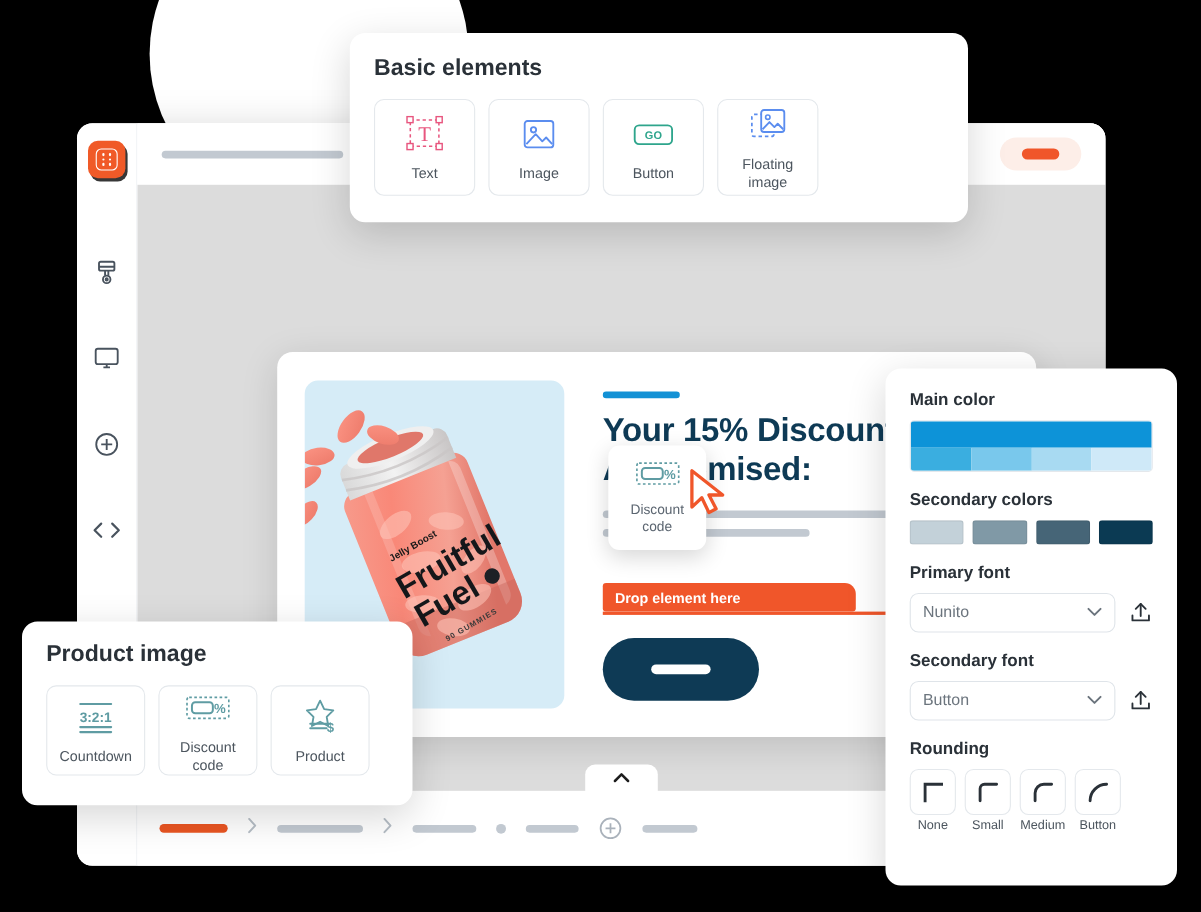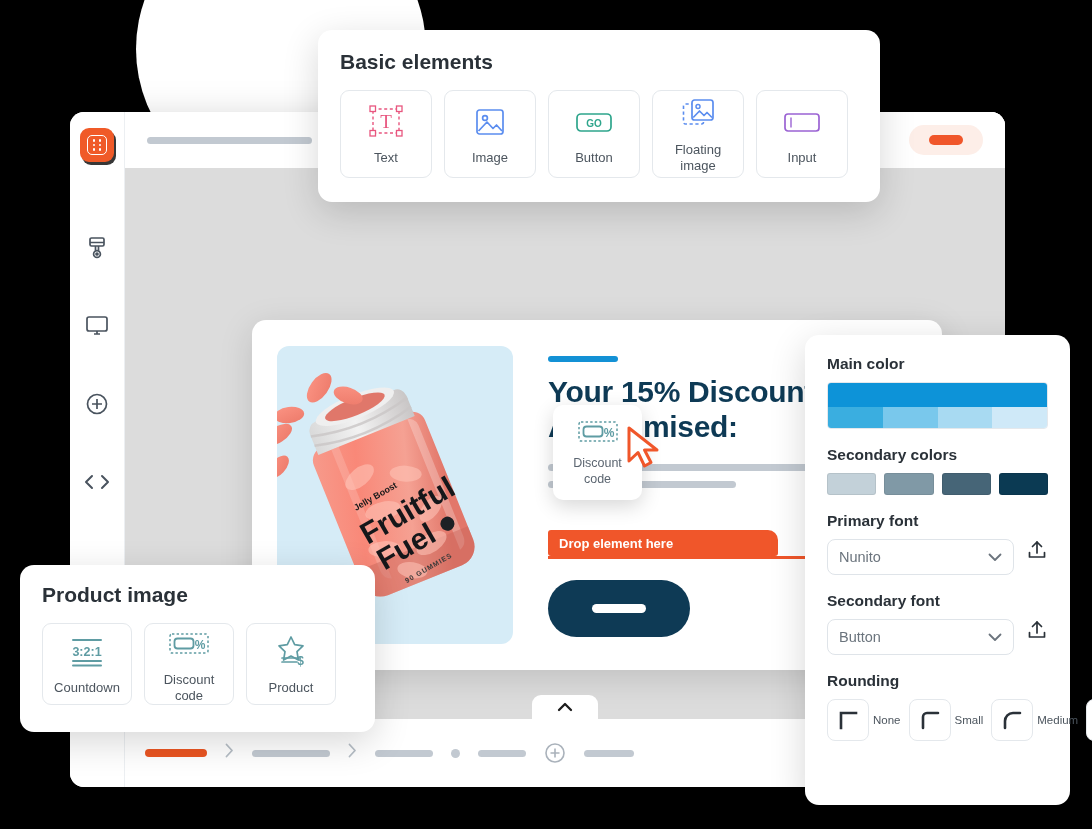--- a/index.html
+++ b/index.html
@@ -164,31 +164,31 @@
   #panel-design { left: 805px; top: 335px; width: 265px; height: 470px; padding: 20px 22px 18px; }
   .lbl-h { font-size: 15.5px; font-weight: 700; color: #2a3138; }
   .swatch-main {
     margin-top: 9px; border: 1px solid #e4e8ec; border-radius: 4px; overflow: hidden;
   }
   .swatch-main .top { height: 24px; }
   .swatch-main .row { display: flex; height: 21px; }
   .swatch-main .row div { flex: 1; }
   .sec-row { margin-top: 9px; display: flex; gap: 8px; }
   .sec-row div { flex: 1; height: 22px; border-radius: 3px; border: 1px solid rgba(0,0,0,.07); }
-  .field-row { margin-top: 9px; display: flex; align-items: flex-start; gap: 12px; }
+  .field-row { margin-top: 9px; display: flex; align-items: center; gap: 12px; }
   .select-box {
     flex: 1; height: 36px; border: 1px solid #dfe4e9; border-radius: 8px;
     display: flex; align-items: center; padding: 0 11px;
     font-size: 14.5px; color: #6b747d; cursor: pointer;
   }
   .select-box .chev { margin-left: auto; color: #6b747d; }
   .upload-ico { width: 22px; height: 22px; color: #2a3138; cursor: pointer; }
   .mt18 { margin-top: 17px; }
   .round-row { margin-top: 9px; display: flex; gap: 8px; }
-  .round-item { display: flex; flex-direction: row; align-items: center; gap: 4px; cursor: pointer; }
+  .round-item { display: flex; flex-direction: column; align-items: center; gap: 4px; cursor: pointer; }
   .round-box {
     width: 42px; height: 42px; border: 1px solid #e4e8ec; border-radius: 8px;
     display: flex; align-items: center; justify-content: center; background:#fff;
   }
   .round-lbl { font-size: 11.5px; color: #4c555e; }
 </style>
 </head>
 <body>
 
 <div id="stage">
@@ -433,29 +433,20 @@
             <circle cx="17" cy="8.5" r="2" stroke="#5b8def" stroke-width="1.5" fill="none"></circle>
             <path d="M12.2 19.5 L18.5 13 L23 17.5 L26 14.5 L31 19.5" stroke="#5b8def" stroke-width="1.7" stroke-linejoin="round" fill="none"></path>
           </svg>
         </div>
         <div class="tile-label">
           <span>Floating</span><br>
           <span>image</span>
         </div>
       </div>
 
-      <div class="tile">
-        <div class="tile-icon">
-          <svg width="44" height="24" viewBox="0 0 44 24" fill="none">
-            <rect x="5" y="4" width="34" height="17" rx="3" stroke="#9b63d3" stroke-width="1.7" fill="none"></rect>
-            <line x1="11" y1="7.5" x2="11" y2="17.5" stroke="#9b63d3" stroke-width="1.4"></line>
-          </svg>
-        </div>
-        <div class="tile-label">Input</div>
-      </div>
 
     </div>
   </div>
 
   <div class="panel" id="panel-offers">
     <div class="panel-title">Product image</div>
     <div class="tile-row">
 
       <div class="tile">
         <div class="tile-icon">

